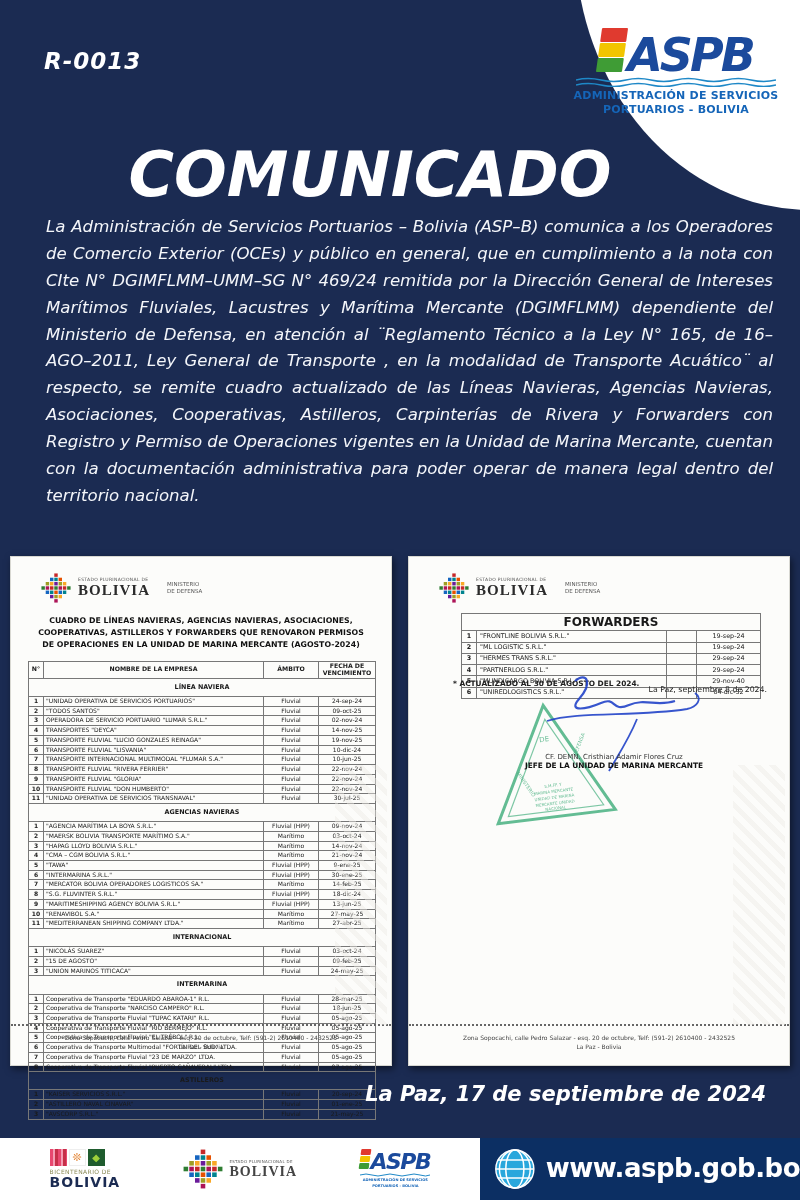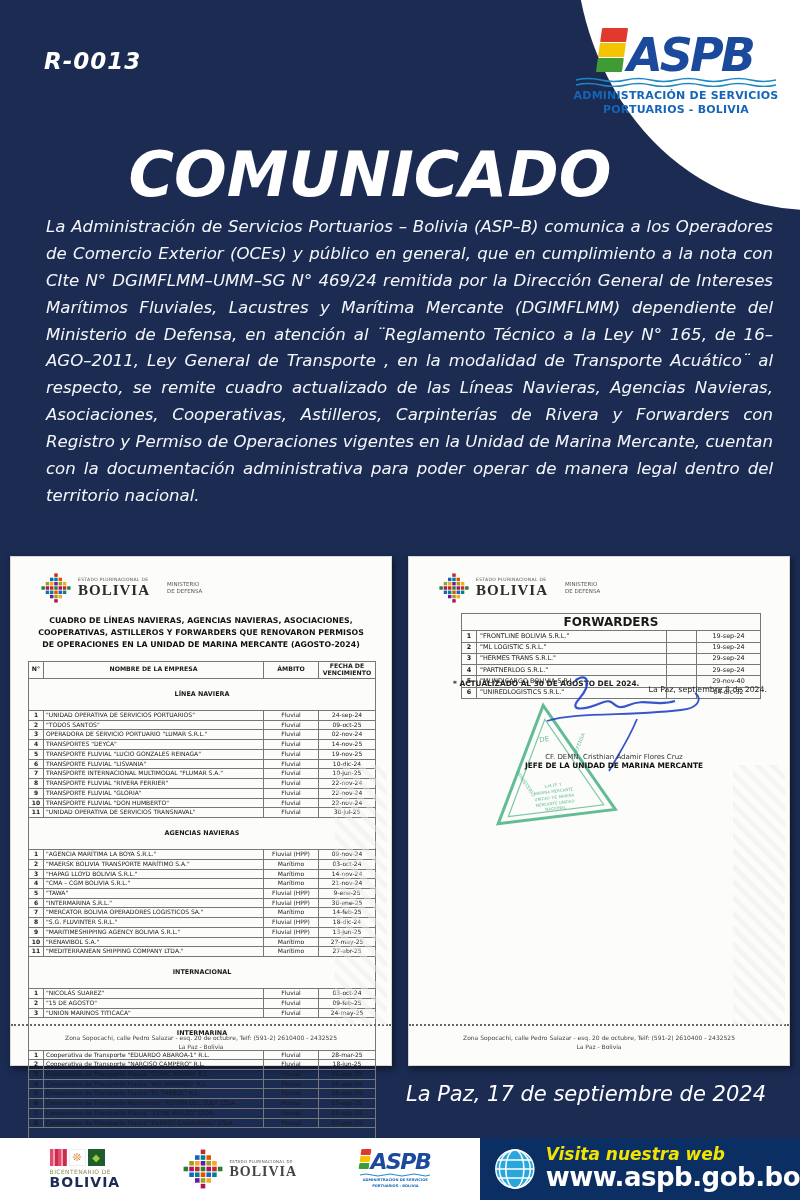--- a/index.html
+++ b/index.html
@@ -44,38 +44,38 @@
   .gov-ministry { font-size:5.5px; color:#555; line-height:1.3; margin-left:10px; }
   .doc-title { position:absolute; top:58px; left:24px; right:24px; text-align:center;
                font-size:7.8px; font-weight:bold; line-height:1.55; color:#111; }
   table.permits { position:absolute; top:104px; left:17px; width:348px; border-collapse:collapse;
                   border:1.6px solid #333; font-size:6px; color:#1a1a1a; }
   table.permits td, table.permits th { border:0.8px solid #777; padding:1px 2px; line-height:1.12; }
   table.permits th { font-size:6.2px; }
   td.c0 { width:15px; text-align:center; font-weight:bold; }
   td.c2 { width:55px; text-align:center; }
   td.c3 { width:57px; text-align:center; }
-  tr.sec td { text-align:center; font-weight:bold; font-size:6.4px; padding:12px 0; }
+  tr.sec td { text-align:center; font-weight:bold; font-size:6.4px; padding:5px 0; }
   table.fwd { position:absolute; top:56px; left:52px; width:300px; border-collapse:collapse;
               border:1.6px solid #333; font-size:6.4px; color:#1a1a1a; }
   table.fwd td, table.fwd th { border:0.8px solid #777; padding:1.6px 3px; line-height:1.1; }
   table.fwd th { font-size:12px; text-align:center; }
   td.f0 { width:15px; text-align:center; font-weight:bold; }
   td.f2 { width:30px; } td.f3 { width:64px; text-align:center; }
   .updated-note { position:absolute; top:122px; left:44px; font-size:7.4px; font-weight:bold; color:#222; }
   .place-date { position:absolute; top:128px; right:22px; font-size:7.8px; color:#222; }
   .stamp { position:absolute; top:142px; left:76px; transform:rotate(-7deg); opacity:.9; }
   .signature { position:absolute; top:112px; left:108px; }
   .signer { position:absolute; top:196px; left:80px; width:250px; text-align:center; color:#333; }
   .signer-name { font-size:7px; }
   .signer-title { font-size:7.4px; font-weight:bold; color:#111; }
   .doc-footer { position:absolute; bottom:14px; left:0; right:0; border-top:2px dotted #666;
                 padding-top:7px; text-align:center; font-size:6px; color:#444; line-height:1.5; }
   
-  .date-line { position:absolute; right:34px; top:1082px; font-size:21px; font-weight:normal; font-style:italic; color:#fff; }
+  .date-line { position:absolute; right:34px; top:1082px; font-size:21px; font-weight:bold; font-style:italic; color:#fff; }
   .footer-band { position:absolute; left:0; bottom:0; width:100%; height:62px; display:flex; }
   .footer-white { width:480px; background:#fff; display:flex; align-items:center; justify-content:space-around; padding:0 18px; }
   .footer-navy { width:320px; background:#0c2f63; display:flex; align-items:center; gap:10px; padding-left:14px; }
   .bic-logo { display:flex; flex-direction:column; }
   .bic-squares { display:flex; gap:2px; }
   .bic-squares i { width:17px; height:17px; display:flex; align-items:center; justify-content:center; font-size:11px; }
   .bic-l1 { font-size:6px; color:#8a8a55; letter-spacing:.4px; margin-top:2px; }
   .bic-l2 { font-size:14px; font-weight:bold; color:#1b2b52; letter-spacing:1px; line-height:1; }
   .gov-footer { display:flex; align-items:center; gap:6px; }
   .gov-footer .gov-super { font-size:4px; }
@@ -595,19 +595,18 @@
         <g stroke="#ffffff" stroke-width="1.6" fill="none">
           <ellipse cx="23" cy="23" rx="21" ry="21"></ellipse>
           <ellipse cx="23" cy="23" rx="10" ry="21"></ellipse>
           <ellipse cx="23" cy="23" rx="17" ry="21"></ellipse>
           <line x1="2" y1="23" x2="44" y2="23"></line>
           <line x1="4" y1="13" x2="42" y2="13"></line>
           <line x1="4" y1="33" x2="42" y2="33"></line>
         </g>
       </svg>
       <div class="web-text">
-        <div class="web-visit">Visita nuestra web</div>
         <div class="web-url">www.aspb.gob.bo</div>
       </div>
     </div>
   </div>
 
 </div>
 
 </body></html>

